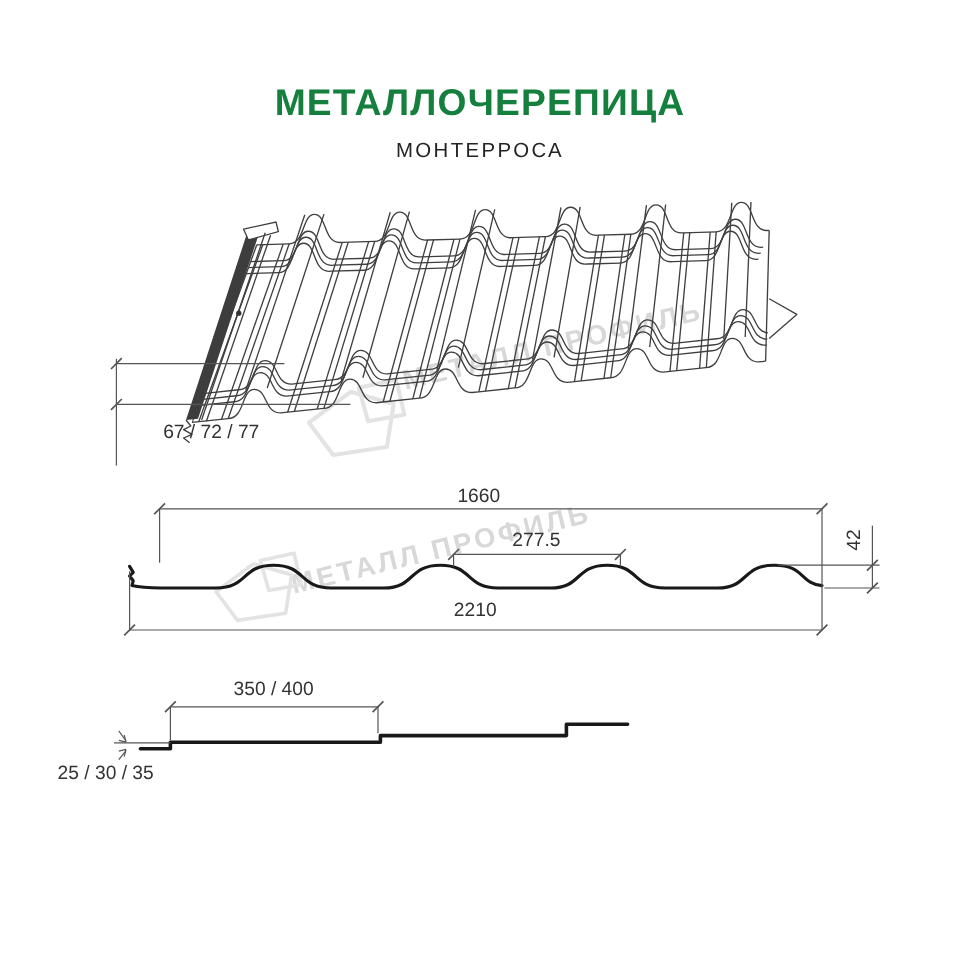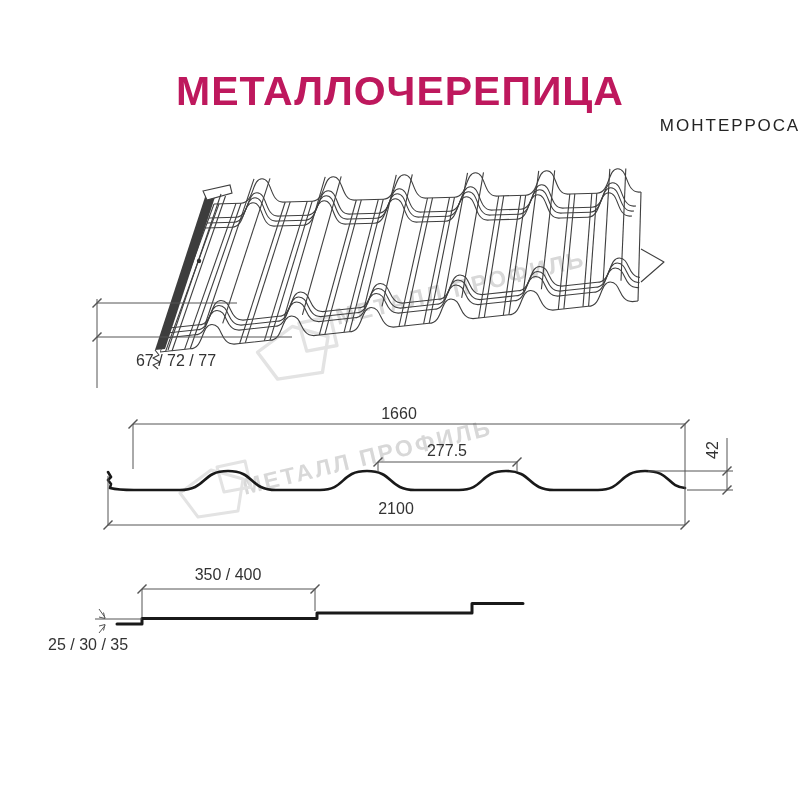--- a/index.html
+++ b/index.html
@@ -1,21 +1,21 @@
 <!DOCTYPE html>
 <html><head>
 <meta charset="utf-8">
 <style>
   html,body{margin:0;padding:0;background:#ffffff;}
   #page{position:relative;width:800px;height:800px;background:#ffffff;overflow:hidden;
         font-family:"Liberation Sans", sans-serif;}
   .abs{position:absolute;}
-  #title{left:0;top:68px;width:800px;text-align:center;font-size:41px;font-weight:700;
-         letter-spacing:1px;color:#be185d;z-index:3;}
-  #subtitle{left:0;top:116px;width:800px;text-align:right;font-size:17px;font-weight:400;
+  #title{left:0;top:68px;width:800px;text-align:center;font-size:31px;font-weight:700;
+         letter-spacing:1px;color:#15803d;z-index:3;}
+  #subtitle{left:0;top:116px;width:800px;text-align:center;font-size:17px;font-weight:400;
             letter-spacing:2px;color:#242424;z-index:3;}
   .dimlabel{font-size:16px;color:#333;z-index:3;white-space:nowrap;}
   .center{text-align:center;}
   #lbl-1110{left:349px;top:405px;width:100px;}
   #lbl-2775{left:402px;top:442px;width:90px;}
   #lbl-42{left:700px;top:441px;width:26px;transform:rotate(-90deg);transform-origin:center;}
   #lbl-1170{left:346px;top:500px;width:100px;}
   #lbl-350{left:168px;top:566px;width:120px;}
   #lbl-25{left:48px;top:636px;width:120px;text-align:left;}
   #lbl-67{left:116px;top:352px;width:120px;text-align:center;}
@@ -154,17 +154,17 @@
         <line x1="99" y1="609" x2="105" y2="617.5" fill="none" stroke="#555555" stroke-width="1"></line>
         <line x1="99" y1="633" x2="105" y2="625.5" fill="none" stroke="#555555" stroke-width="1"></line>
         <path d="M105,618.5 l-6,-1.5 M105,618.5 l-1.5,-6" fill="none" stroke="#555555" stroke-width="1"></path>
         <path d="M105,624.5 l-6,1.5 M105,624.5 l-1.5,6" fill="none" stroke="#555555" stroke-width="1"></path>
       </g>
   </svg>
 
   <div class="abs dimlabel center" id="lbl-1110">1660</div>
   <div class="abs dimlabel center" id="lbl-2775">277.5</div>
   <div class="abs dimlabel center" id="lbl-42">42</div>
-  <div class="abs dimlabel center" id="lbl-1170">2100</div>
+  <div class="abs dimlabel center" id="lbl-1170">2210</div>
   <div class="abs dimlabel center" id="lbl-350">350 / 400</div>
   <div class="abs dimlabel" id="lbl-25">25 / 30 / 35</div>
   <div class="abs dimlabel" id="lbl-67">67 / 72 / 77</div>
 </div>
 
 </body></html>

